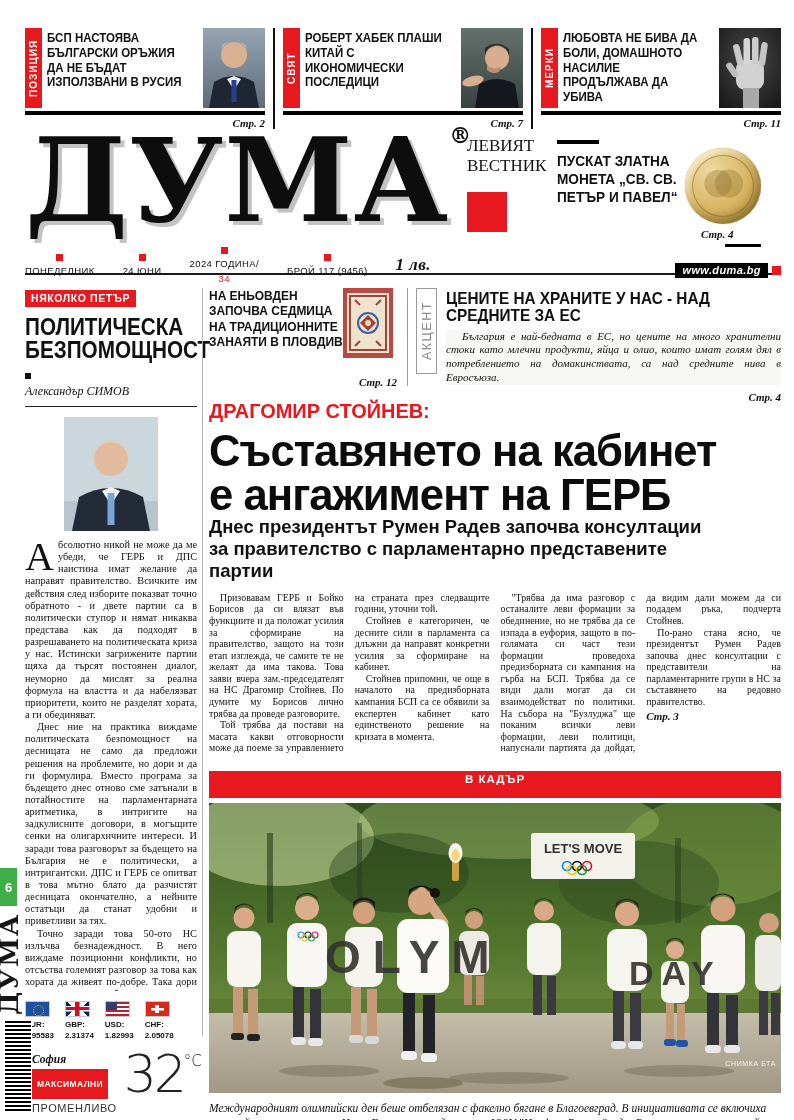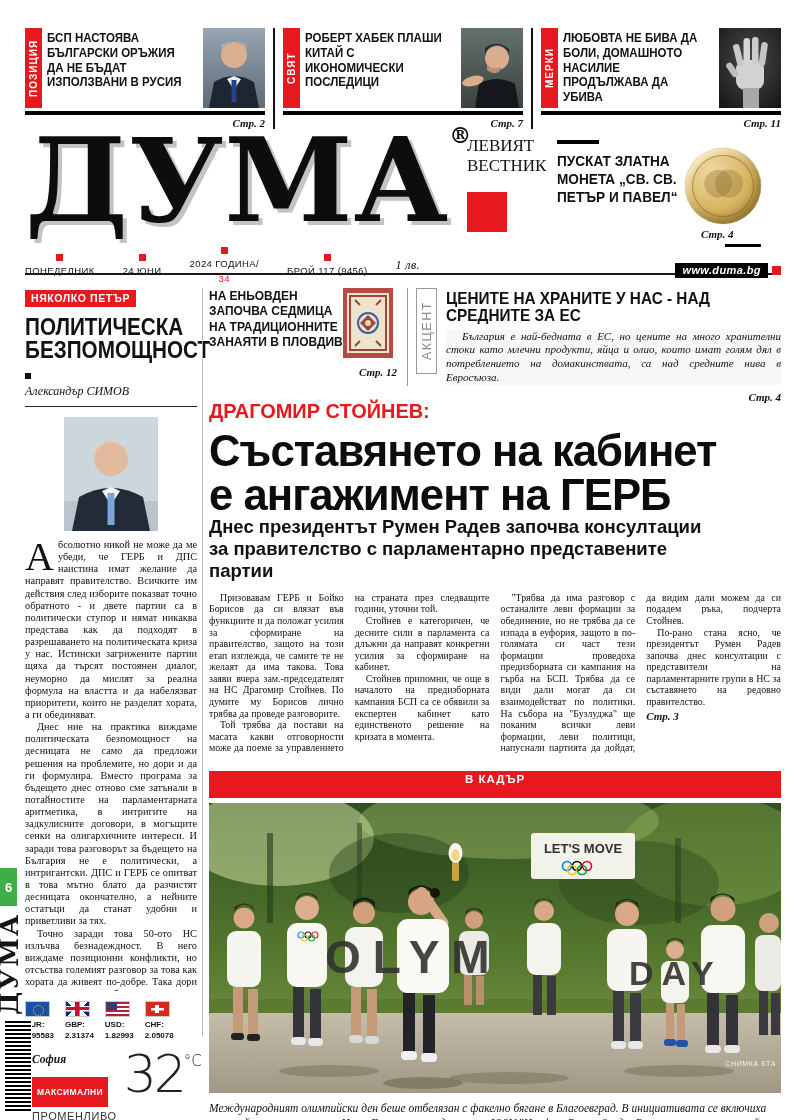--- a/index.html
+++ b/index.html
@@ -45,21 +45,21 @@
                radial-gradient(circle at 60% 46%, rgba(140,110,40,.35) 0 28%, transparent 30%); }
   .coin-pref { position:absolute; left:676px; top:102px; }
   .coin-rule-bot { position:absolute; left:700px; top:118px; width:36px; border-top:3px solid #000; }
 
   
   #dateline { left:25px; top:257px; width:756px; height:18px; border-bottom:2.5px solid #1a1a1a;
     display:flex; align-items:center; gap:28px; font-size:9.5px; letter-spacing:.4px; }
   .dl-item { display:flex; align-items:center; gap:4px;flex-direction:column; }
   .dl-bullet { width:7px; height:7px; background:#e8191e; flex:none; }
   .dl-red { color:#e8191e; }
-  .dl-price { font-family:"Liberation Serif", serif; font-style:italic; font-weight:normal; font-size:12px; }
+  .dl-price { font-family:"Liberation Serif", serif; font-style:italic; font-weight:bold; font-size:17px; }
   .site-box { position:absolute; right:13px; top:6px; background:#000; color:#fff; font-weight:bold;
     font-style:italic; font-size:11px; padding:1px 7px 2px; }
   .site-sq { position:absolute; right:0; top:9px; width:9px; height:9px; background:#e8191e; }
 
   
   #left-col { left:25px; top:288px; width:172px; }
   #col-divider { left:202px; top:288px; width:1px; height:748px; background:#b5b5b5; }
   .lc-kicker { display:inline-block; background:#e8191e; color:#fff; font-weight:bold;
     font-size:10.5px; padding:2px 6px 3px; letter-spacing:.6px; }
   .lc-title { font-size:23px; font-weight:bold; line-height:.98; margin-top:9px;
@@ -92,34 +92,34 @@
   .flag-us::after { content:""; position:absolute; left:0; top:0; width:11px; height:8px; background:#3C3B6E; }
   .flag-ch { background:
     linear-gradient(#fff,#fff) center/58% 18% no-repeat,
     linear-gradient(#fff,#fff) center/18% 58% no-repeat,
     #d52b1e; }
 
   .weather { display:flex; align-items:flex-start; margin-top:8px; gap:7px; }
   .w-mid { padding-top:3px; }
   .w-city { font-family:"Liberation Serif", serif; font-style:italic; font-weight:bold; font-size:11.5px; }
   .w-label { background:#e8191e; color:#fff; font-size:8.5px; font-weight:bold;
-    padding:10px 5px; display:inline-block; margin:12px 0 3px; letter-spacing:.4px; }
+    padding:10px 5px; display:inline-block; margin:4px 0 3px; letter-spacing:.4px; }
   .w-cond { font-size:11px; color:#333; letter-spacing:.6px; }
   .w-temp { font-family:"DejaVu Sans", sans-serif; font-weight:200; font-size:52px; line-height:.95;
     letter-spacing:-3px; color:#222;text-align:right; }
   .w-unit { font-size:15px; letter-spacing:0; vertical-align:26px; }
 
   
   #right-area { left:209px; top:288px; width:572px; }
   .row1 { display:flex; height:98px; }
   .crafts { width:198px; position:relative; flex:none; }
   .crafts-title { font-weight:bold; font-size:13px; line-height:1.18; width:150px;
     transform:scaleX(.92); transform-origin:left top; text-transform:uppercase; }
   .crafts-img { position:absolute; right:14px; top:0; }
-  .crafts-pref { position:absolute; right:10px; top:78px; }
+  .crafts-pref { position:absolute; right:10px; top:88px; }
   .accent { flex:1; display:flex; gap:9px; border-left:1px solid #9a9a9a; padding-left:8px; }
   .accent-tag { width:21px; height:86px; border:1px solid #9a9a9a; color:#8a8a8a;
     writing-mode:vertical-rl; transform:rotate(180deg); font-size:12.5px; letter-spacing:1.5px;
     display:flex; align-items:center; justify-content:center; flex:none; }
   .accent-title { font-weight:bold; font-size:16.5px; line-height:1.05; padding-top:2px;
     transform:scaleX(.93); transform-origin:left top; text-transform:uppercase; }
   .accent-text { font-family:"Liberation Serif", serif; font-style:italic; font-size:11px;
     line-height:1.25; text-align:justify; text-indent:16px; margin-top:5px; background:#f7f7f6; }
   .accent-pref { text-align:right; margin-top:6px; }
 

